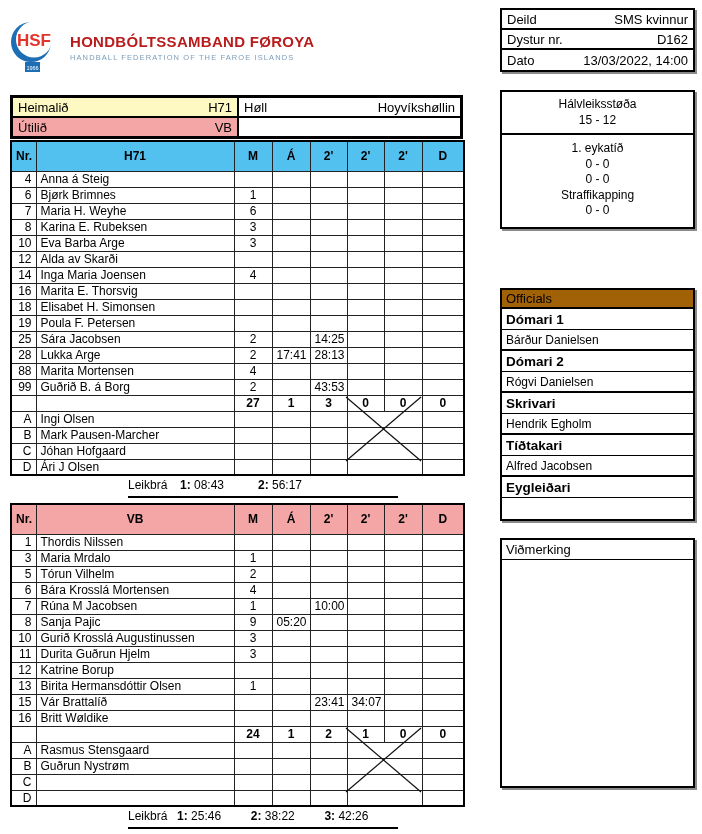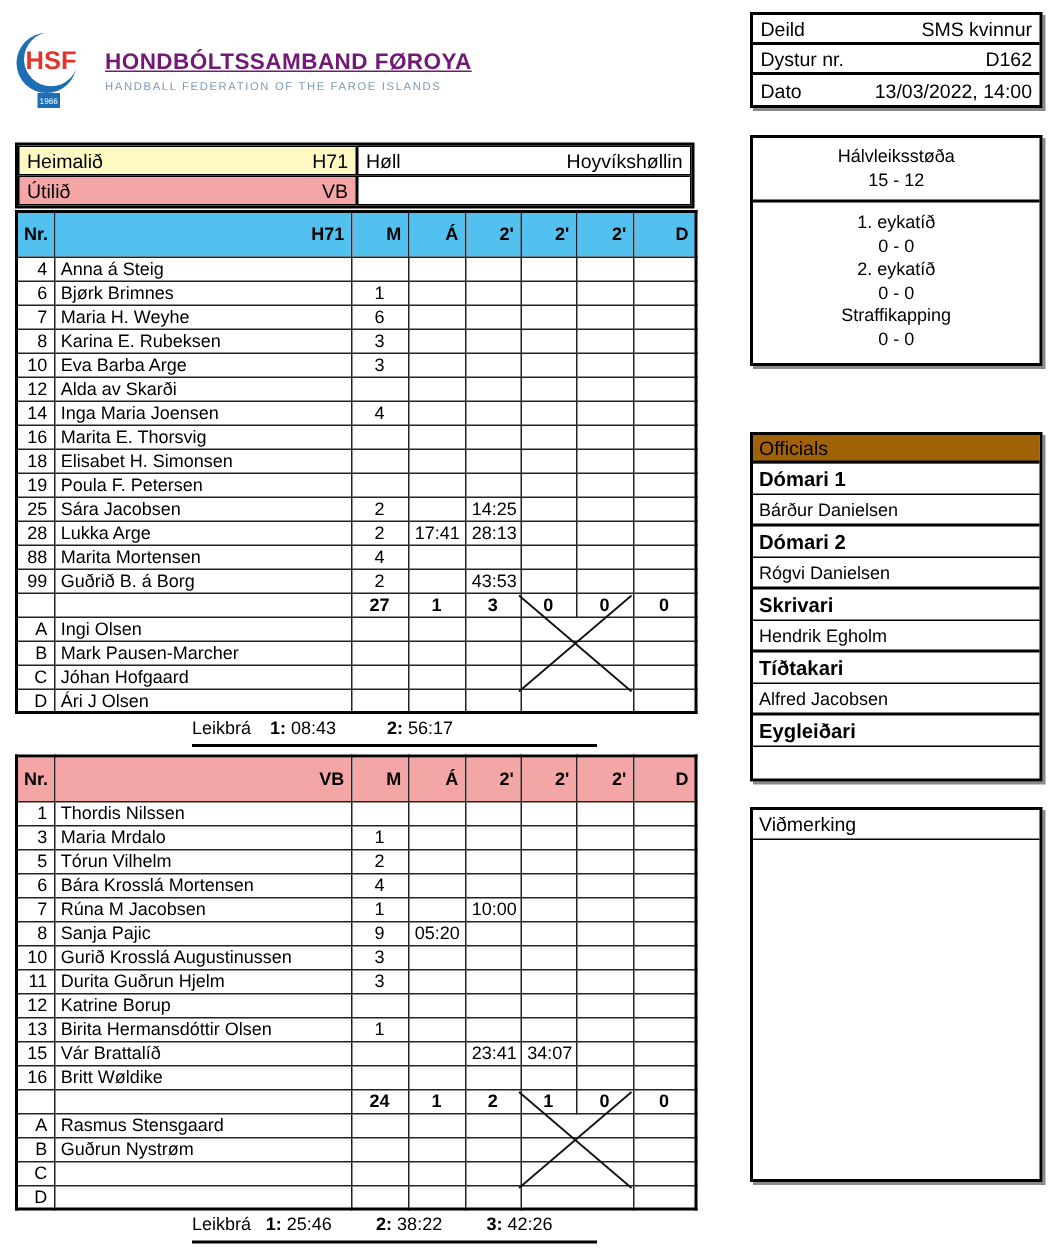--- a/index.html
+++ b/index.html
@@ -22,21 +22,21 @@
              align-items:center; padding:0 5px; white-space:nowrap; overflow:hidden; }
 
   .roster { position:absolute; left:0; width:453px; }
   .roster-h71 { top:132px; }
   .roster-vb  { top:495px; }
   .table-wrap { position:relative; }
   table.team-table { border-collapse:collapse; table-layout:fixed; width:453px;
                      border:2px solid #000; font-size:12px; }
   table.team-table th, table.team-table td {
     border:1px solid #222; height:16px; padding:0 4px; overflow:hidden; white-space:nowrap; }
-  table.team-table th { height:30px; text-align:right; }
+  table.team-table th { height:30px; text-align:center; }
   th.c-name { text-align:left; }
   td.c-nr   { text-align:right; padding-right:6px; }
   td.c-name { text-align:left; }
   td.c-val  { text-align:center; padding:0 1px; }
   tr.totals-row td { font-weight:bold; text-align:center; }
   .x-overlay { position:absolute; pointer-events:none; overflow:visible; }
   .x-overlay line { stroke:#111; stroke-width:1.2; vector-effect:non-scaling-stroke; }
 
   .leikbra { position:relative; margin-left:118px; width:270px; height:20px; margin-top:2px;
              border-bottom:2px solid #000; display:flex; align-items:flex-start; font-size:12px; }
@@ -79,21 +79,21 @@
 
     <div class="brand">
       <svg width="46" height="60" viewBox="0 0 46 60">
         <circle cx="21" cy="25" r="20" class="logo-ball-back" fill="#1d6eb4"></circle>
         <circle cx="24" cy="22.5" r="18" fill="#ffffff"></circle>
         <text x="24" y="29" class="logo-hsf" style="fill: rgb(226, 52, 43);">HSF</text>
         <rect x="15" y="45" width="15" height="10" class="logo-rect" fill="#1d6eb4"></rect>
         <text x="22.5" y="52.5" class="logo-year">1966</text>
       </svg>
       <div class="brand-text">
-        <div class="brand-title" style="color: #701a75; text-decoration: underline;">HONDBÓLTSSAMBAND FØROYA</div>
+        <div class="brand-title" style="color: #b91c1c;">HONDBÓLTSSAMBAND FØROYA</div>
         <div class="brand-sub" style="color: rgb(124, 156, 184);">HANDBALL FEDERATION OF THE FAROE ISLANDS</div>
       </div>
     </div>
 
     <div class="teams-header">
       <div class="th-cell th-home" style="background: #fef9c3;">
         <span>Heimalið</span>
         <span>H71</span>
       </div>
       <div class="th-cell">
@@ -557,21 +557,20 @@
     </div>
 
     <div class="rbox score-box">
       <div class="score-half">
         <div>Hálvleiksstøða</div>
         <div>15 - 12</div>
       </div>
       <div class="score-extras">
         <div>1. eykatíð</div>
         <div>0 - 0</div>
-        <div>2. eykatíð</div>
         <div>0 - 0</div>
         <div>Straffikapping</div>
         <div>0 - 0</div>
       </div>
     </div>
 
     <div class="rbox officials-box">
       <div class="officials-title" style="background: #a16207;">Officials</div>
       <div class="off-role">Dómari 1</div>
       <div class="off-name">Bárður Danielsen</div>

